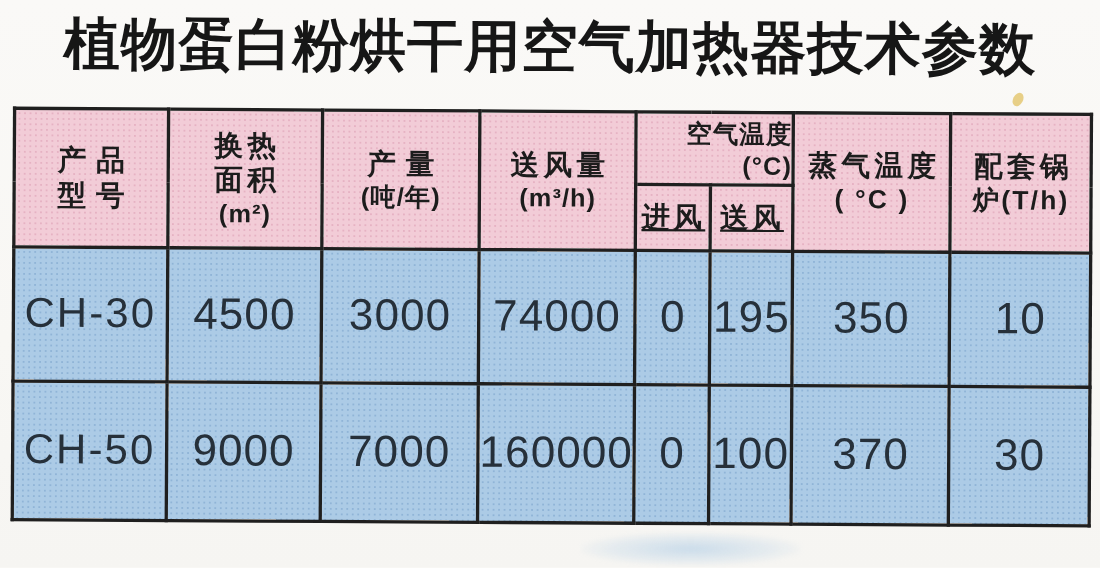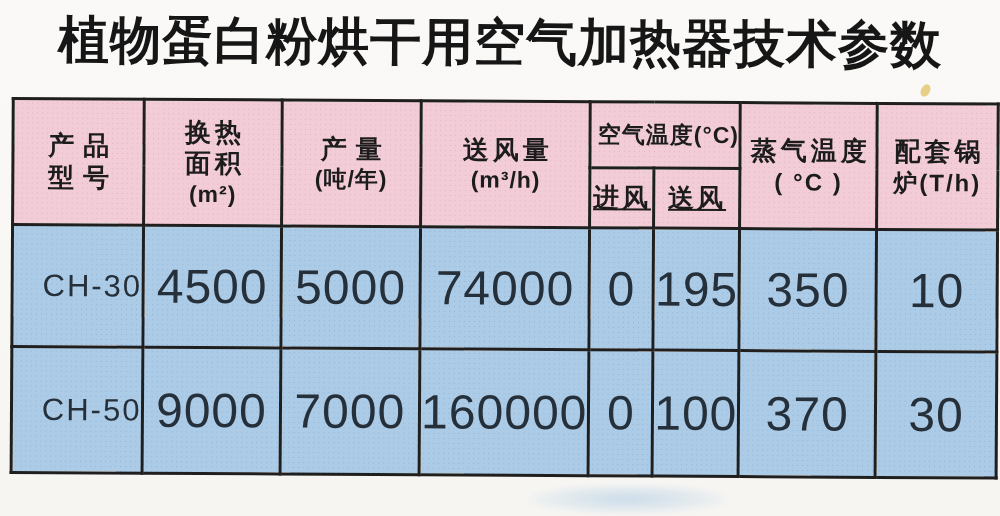--- a/index.html
+++ b/index.html
@@ -53,31 +53,31 @@
     color: #1c1c1c;
     font-weight: bold;
     font-size: 26px;
   }
   
   .spec td {
     background-color: #accbe6;
     background-image: radial-gradient(rgba(72,122,176,0.28) 22%, rgba(0,0,0,0) 24%);
     background-size: 5px 5px;
     color: #26303a;
-    font-size: 48px;
+    font-size: 40px;
     font-weight: 400;
     letter-spacing: 1px;
   }
   .hline { display: block; line-height: 1.22; letter-spacing: 9px; margin-right: -9px; }
   .hline.tight { letter-spacing: 4px; margin-right: -4px; }
   .hline.unit { font-size: 23px; letter-spacing: 1px; margin-right: 0; font-weight: bold; }
   .hline.unit-mixed { font-size: 24px; letter-spacing: 2px; margin-right: 0; }
   th.group-hdr { font-size: 23px; letter-spacing: 1px; text-align: right; }
   th.sub-hdr { font-size: 26px; letter-spacing: 3px; text-decoration: underline; }
-  td.model-cell { font-size: 31px; letter-spacing: 2px; text-align: right; }
+  td.model-cell { font-size: 38px; letter-spacing: 2px; }
 
   
   .smudge {
     position: absolute; left: 528px; top: 484px;
     width: 200px; height: 30px;
     background: radial-gradient(ellipse at center, rgba(150,190,225,0.45) 0%, rgba(150,190,225,0.15) 55%, rgba(150,190,225,0) 75%);
     filter: blur(2px);
     pointer-events: none;
   }
   .speck {
@@ -138,21 +138,21 @@
             <span class="hline unit-mixed">炉(T/h)</span>
           </th>
         </tr>
         <tr style="height:60px">
           <th class="sub-hdr">进风</th>
           <th class="sub-hdr">送风</th>
         </tr>
         <tr style="height:122px">
           <td class="model-cell">CH-30</td>
           <td>4500</td>
-          <td>5000</td>
+          <td>3000</td>
           <td>74000</td>
           <td>0</td>
           <td>195</td>
           <td>350</td>
           <td>10</td>
         </tr>
         <tr style="height:126px">
           <td class="model-cell">CH-50</td>
           <td>9000</td>
           <td>7000</td>

